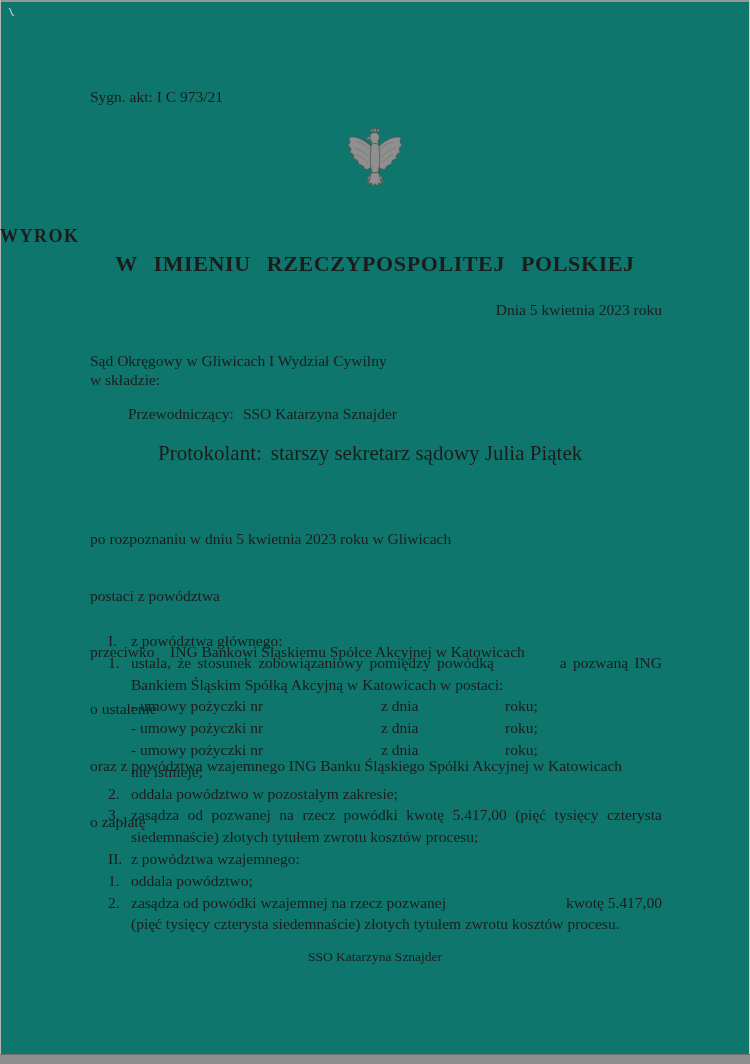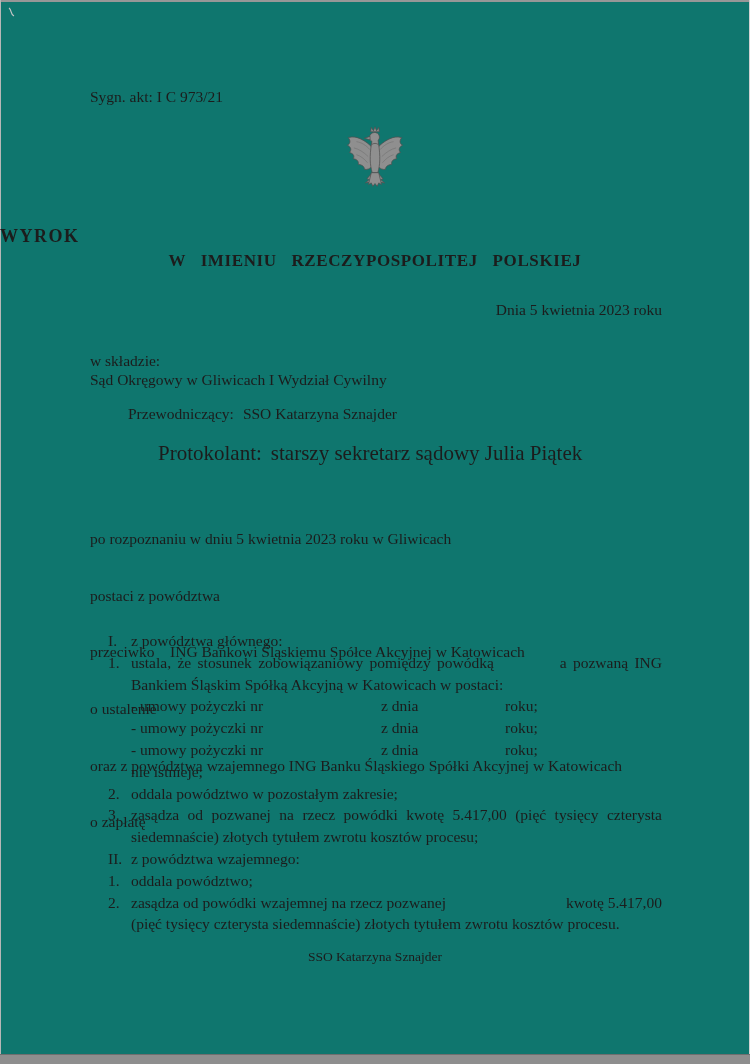--- a/index.html
+++ b/index.html
@@ -22,21 +22,21 @@
   .sygn { position:absolute; left:90px; top:88px; font-size:15.5px; }
 
   .emblem { position:absolute; left:344px; top:126px; width:62px; height:76px; }
 
   .title1 {
     position:absolute; left:0; top:226px; width:100%;
     text-align:left; font-weight:bold; font-size:18px; letter-spacing:1.5px;
   }
   .title2 {
     position:absolute; left:0; top:251px; width:100%;
-    text-align:center; font-weight:bold; font-size:17px;
+    text-align:center; font-weight:bold; font-size:22px;
     letter-spacing:0.6px; word-spacing:10px;
   }
   .dateline { position:absolute; right:88px; top:301px; font-size:15.5px; }
 
   .court { position:absolute; left:90px; top:351px; font-size:15.5px; line-height:19px; }
   .presiding { position:absolute; left:128px; top:405px; font-size:15.5px; }
   .clerk     { position:absolute; left:158px; top:441px; font-size:21px; }
   .role-label { margin-right:9px; }
 
   .intro {
@@ -89,22 +89,22 @@
         <path d="M80 24 C72 25, 64 30, 58 37 M84 34 C76 36, 68 41, 61 48 M80 45 C73 47, 67 52, 62 58" fill="none" stroke="#6a6a6a" stroke-width="0.8"></path>
       </g>
     </svg>
   </div>
 
   <div class="title1">WYROK</div>
   <div class="title2">W IMIENIU RZECZYPOSPOLITEJ POLSKIEJ</div>
   <div class="dateline">Dnia 5 kwietnia 2023 roku</div>
 
   <div class="court">
+    <div>Sąd Okręgowy w Gliwicach I Wydział Cywilny</div>
     <div>w składzie:</div>
-    <div>Sąd Okręgowy w Gliwicach I Wydział Cywilny</div>
   </div>
   <div class="presiding">
     <span class="role-label">Przewodniczący:</span><span>SSO Katarzyna Sznajder</span>
   </div>
   <div class="clerk">
     <span class="role-label">Protokolant:</span><span>starszy sekretarz sądowy Julia Piątek</span>
   </div>
 
   <div class="intro">
     <div class="intro-line">po rozpoznaniu w dniu 5 kwietnia 2023 roku w Gliwicach</div>

